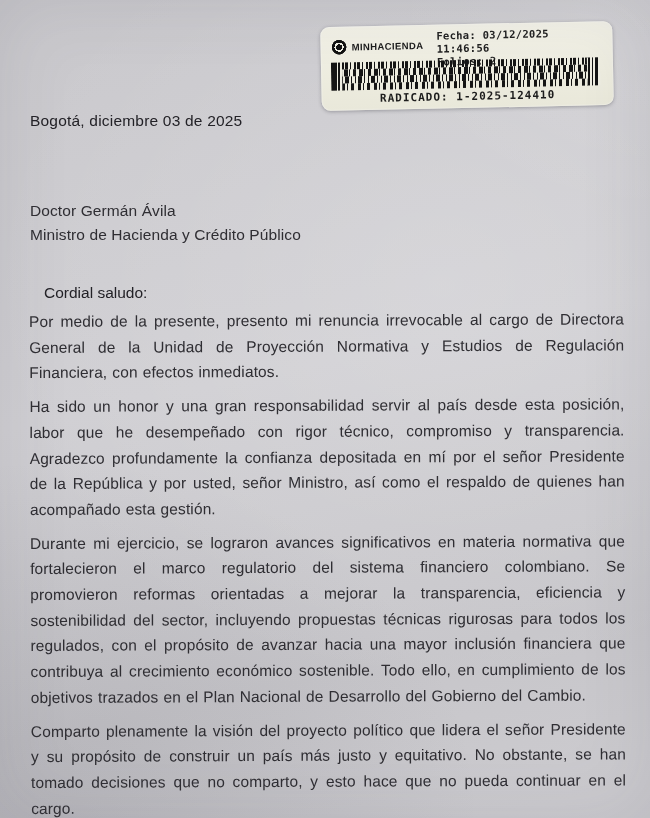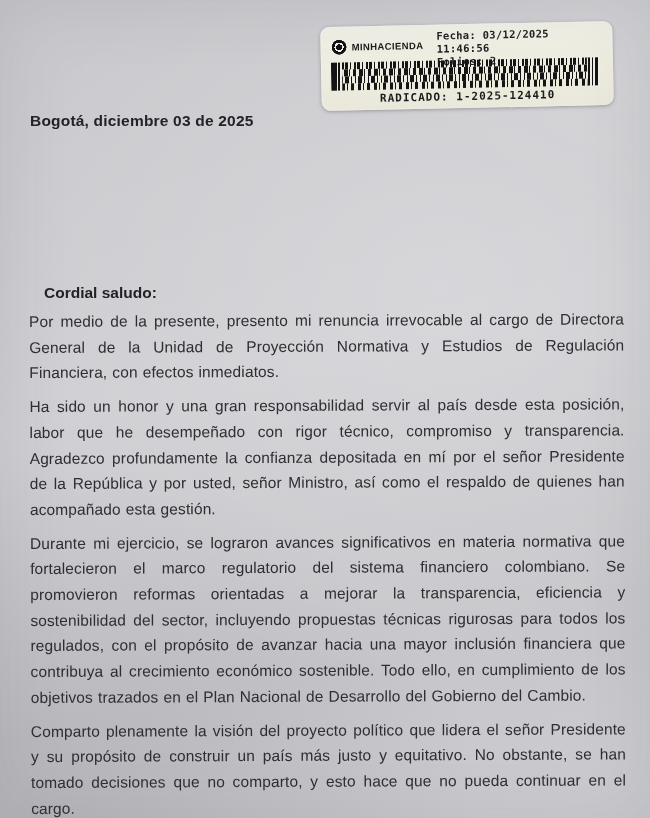--- a/index.html
+++ b/index.html
@@ -55,21 +55,21 @@
   .barcode .r4{background:repeating-linear-gradient(90deg,#151515 0 3px,transparent 3px 5px,#151515 5px 6px,transparent 6px 9px,#151515 9px 12px,transparent 12px 16px);}
   .radicado-line{
     position:absolute;left:0;right:0;top:66px;text-align:center;
     font-family:"DejaVu Sans Mono","Liberation Mono",monospace;
     font-weight:bold;font-size:11px;letter-spacing:1px;color:#1d1d1d;white-space:nowrap;
   }
 
   
   .letter{position:absolute;inset:0;color:#2f2e33;}
   .letter p{margin:0;}
-  .bold{font-weight:bold;color:#232227;text-align:right;}
+  .bold{font-weight:normal;color:#232227;text-align:right;}
   .date{position:absolute;top:112px;left:30px;font-size:15.5px;letter-spacing:0.2px;}
   .recipient{position:absolute;top:199px;left:30px;font-size:15.5px;line-height:24px;letter-spacing:0.1px;}
   .salutation{position:absolute;top:284px;left:44px;font-size:15.5px;}
   .body-text{
     position:absolute;top:309px;left:29px;width:595px;
     font-size:15.5px;line-height:25.7px;text-align:justify;
     letter-spacing:0.12px;word-spacing:0.6px;
     transform:rotate(-0.25deg);transform-origin:left top;
   }
   .body-text p{margin:0 0 8px 0;}
@@ -97,20 +97,24 @@
         <i class="r4"></i>
     </div>
     <div class="radicado-line">
       <span>RADICADO:</span> <span>1-2025-124410</span>
     </div>
   </div>
 
   <div class="letter">
     <p class="date bold">Bogotá, diciembre 03 de 2025</p>
 
+    <div class="recipient">
+      <p>Doctor Germán Ávila</p>
+      <p>Ministro de Hacienda y Crédito Público</p>
+    </div>
 
     <p class="salutation bold">Cordial saludo:</p>
 
     <div class="body-text">
       <p>Por medio de la presente, presento mi renuncia irrevocable al cargo de Directora General de la Unidad de Proyección Normativa y Estudios de Regulación Financiera, con efectos inmediatos.</p>
       <p>Ha sido un honor y una gran responsabilidad servir al país desde esta posición, labor que he desempeñado con rigor técnico, compromiso y transparencia. Agradezco profundamente la confianza depositada en mí por el señor Presidente de la República y por usted, señor Ministro, así como el respaldo de quienes han acompañado esta gestión.</p>
       <p>Durante mi ejercicio, se lograron avances significativos en materia normativa que fortalecieron el marco regulatorio del sistema financiero colombiano. Se promovieron reformas orientadas a mejorar la transparencia, eficiencia y sostenibilidad del sector, incluyendo propuestas técnicas rigurosas para todos los regulados, con el propósito de avanzar hacia una mayor inclusión financiera que contribuya al crecimiento económico sostenible. Todo ello, en cumplimiento de los objetivos trazados en el Plan Nacional de Desarrollo del Gobierno del Cambio.</p>
       <p>Comparto plenamente la visión del proyecto político que lidera el señor Presidente y su propósito de construir un país más justo y equitativo. No obstante, se han tomado decisiones que no comparto, y esto hace que no pueda continuar en el cargo.</p>
     </div>
   </div>

